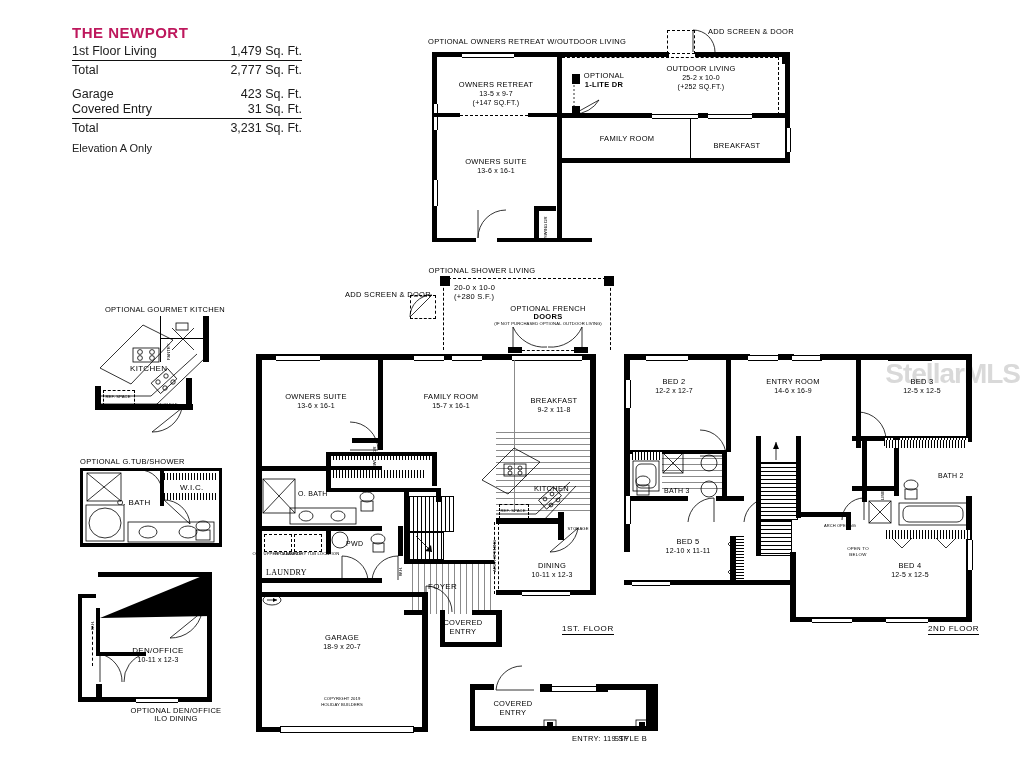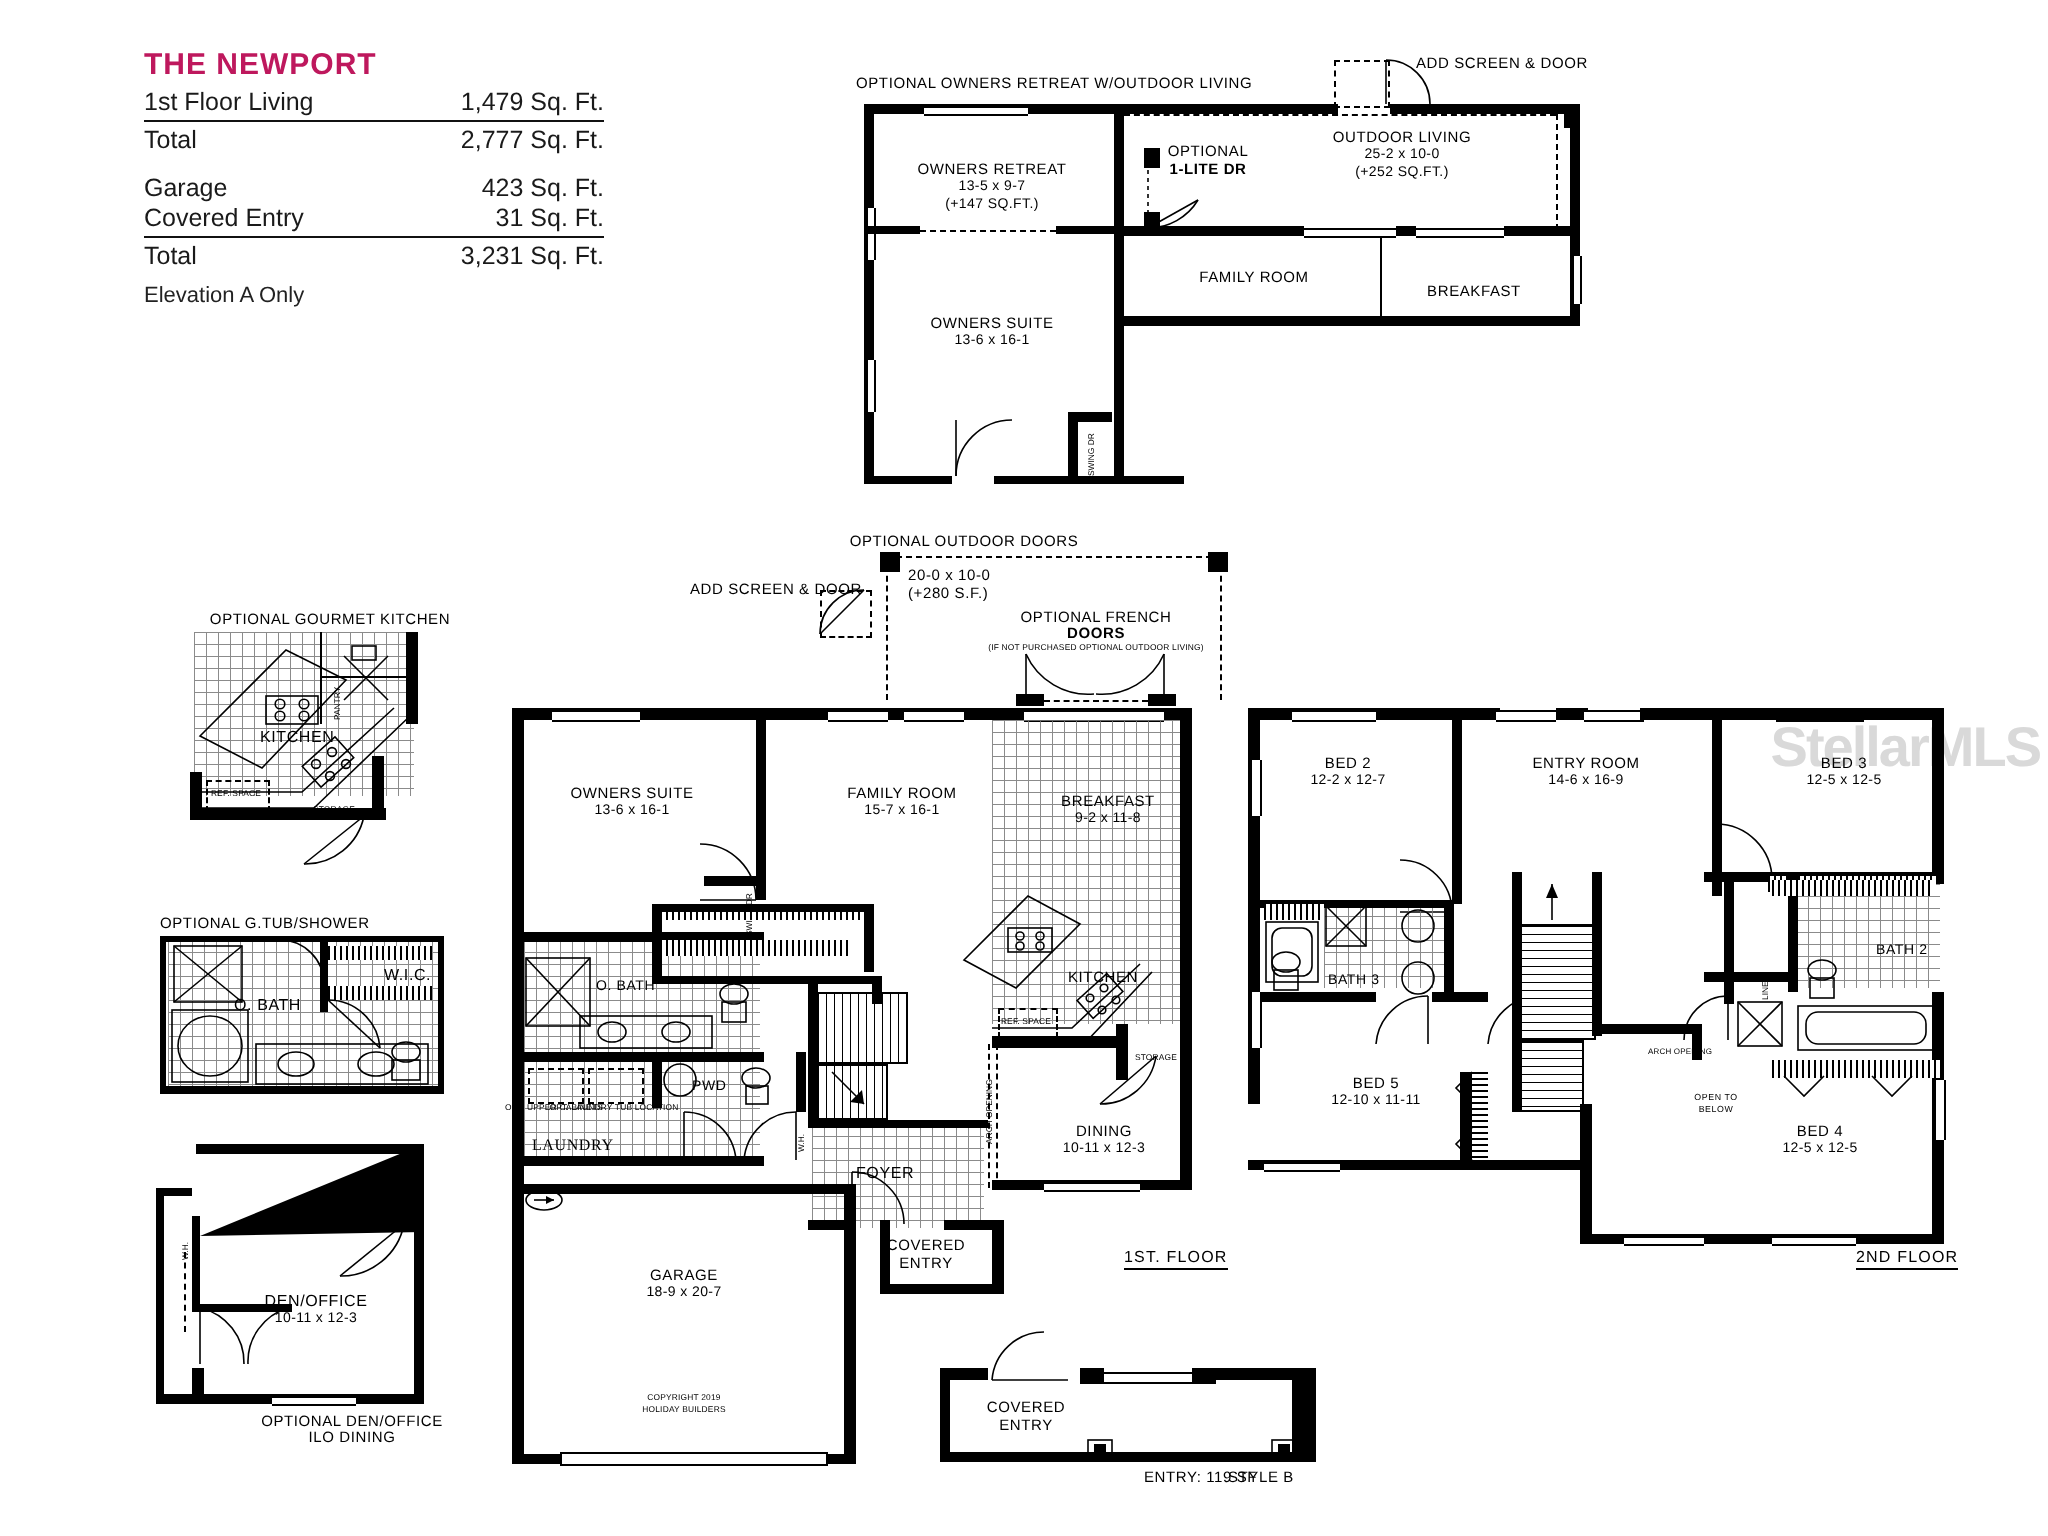--- a/index.html
+++ b/index.html
@@ -155,21 +155,21 @@
 <div class="room-lbl" style="left:496px;top:80px;">
   <div>OWNERS RETREAT</div>
   <div class="dim">13-5 x 9-7</div>
   <div class="dim">(+147 SQ.FT.)</div>
 </div>
 <div class="room-lbl" style="left:496px;top:157px;">
   <div>OWNERS SUITE</div>
   <div class="dim">13-6 x 16-1</div>
 </div>
 
-<div class="note-c" style="left:482px;top:266px;">OPTIONAL OUTDOOR DOORS</div>
+<div class="note-c" style="left:482px;top:266px;">OPTIONAL SHOWER LIVING</div>
 <div class="wall" style="left:440px;top:276px;width:10px;height:10px;"></div>
 <div class="wall" style="left:604px;top:276px;width:10px;height:10px;"></div>
 <div class="dash-h" style="left:448px;top:278px;width:158px;"></div>
 <div class="dash-v" style="left:443px;top:278px;height:72px;"></div>
 <div class="dash-v" style="left:610px;top:278px;height:72px;"></div>
 <div class="note" style="left:454px;top:283px;">20-0 x 10-0</div>
 <div class="note" style="left:454px;top:292px;">(+280 S.F.)</div>
 <div class="note" style="left:345px;top:290px;">ADD SCREEN &amp; DOOR</div>
 <div class="dash-box" style="left:410px;top:295px;width:24px;height:22px;"></div>
 <svg style="left:410px;top:295px;width:26px;height:24px;">
@@ -249,21 +249,21 @@
   <rect class="sw" x="0" y="0" width="38" height="36"></rect>
   <ellipse class="sw" cx="19" cy="18" rx="16" ry="15"></ellipse>
 </svg>
 
 <svg style="left:128px;top:522px;width:88px;height:22px;">
   <rect class="sw" x="0" y="0" width="86" height="20"></rect>
   <ellipse class="sw" cx="20" cy="10" rx="9" ry="6"></ellipse>
   <ellipse class="sw" cx="60" cy="10" rx="9" ry="6"></ellipse>
 </svg>
 <div class="note" style="left:117px;top:498px;font-size:8px;">O. BATH</div>
-<div class="note" style="left:192px;top:483px;font-size:8px;">W.I.C.</div>
+<div class="note" style="left:180px;top:483px;font-size:8px;">W.I.C.</div>
 <div class="hatch" style="left:164px;top:473px;width:52px;height:7px;"></div>
 <div class="hatch" style="left:164px;top:493px;width:52px;height:7px;"></div>
 <div class="wall" style="left:160px;top:470px;width:4px;height:36px;"></div>
 <svg style="left:140px;top:470px;width:26px;height:24px;">
   <path class="sw" d="M22,22 A22,22 0 0 0 0,0"></path>
   <line class="sw" x1="22" y1="22" x2="22" y2="0"></line>
 </svg>
 <svg style="left:164px;top:500px;width:32px;height:26px;">
   <path class="sw" d="M0,0 A26,26 0 0 1 26,24"></path>
   <line class="sw" x1="0" y1="0" x2="26" y2="24"></line>

